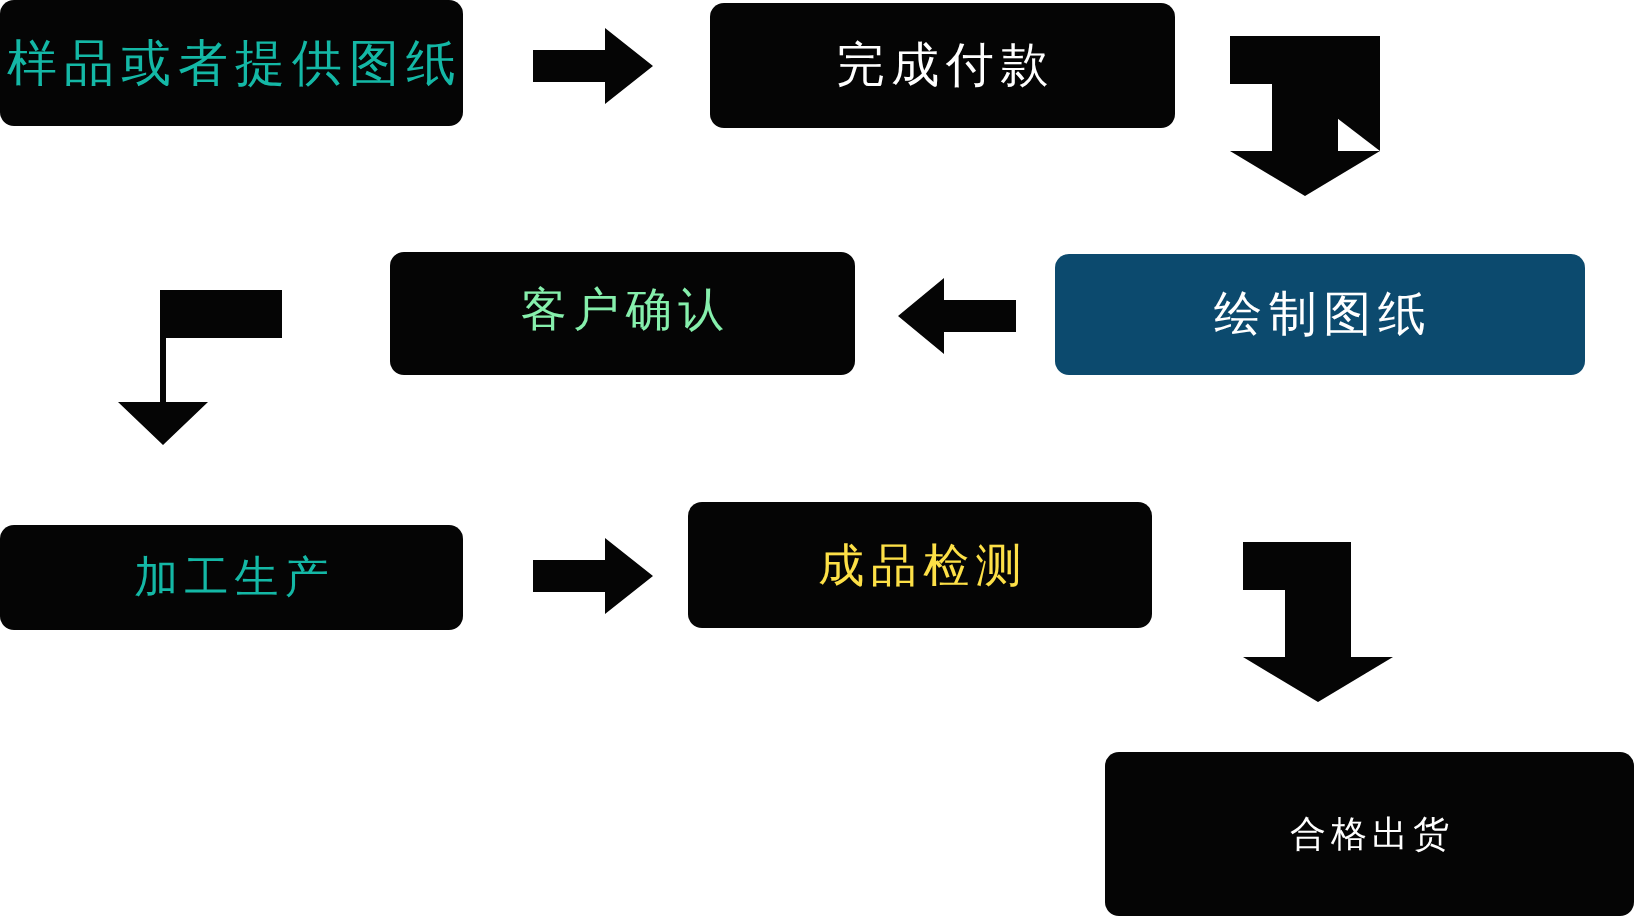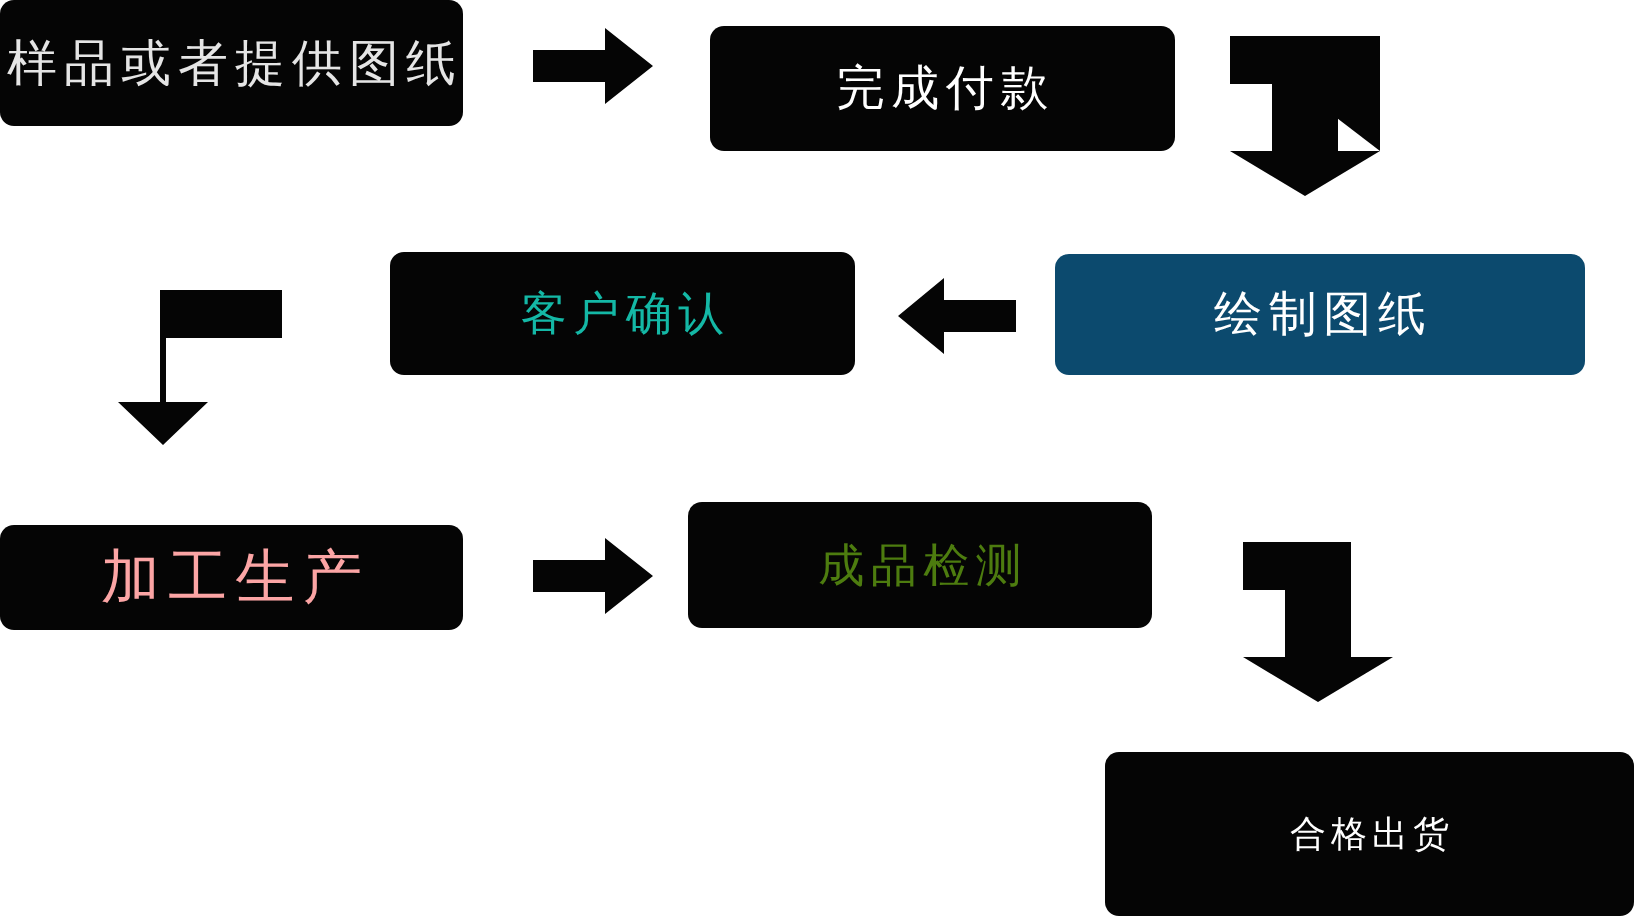--- a/index.html
+++ b/index.html
@@ -40,41 +40,41 @@
   .arrow svg {
     display: block;
     overflow: visible;
   }
 </style>
 </head>
 <body>
 
 <div id="stage" style="background: rgb(255, 255, 255);">
 
-  <div class="node" id="n0" style="left: 0px; top: 0px; width: 463px; height: 126px; background: rgb(5, 5, 5); color: #e5e5e5; font-size: 50px; text-align: center;">
+  <div class="node" id="n0" style="left: 0px; top: 0px; width: 463px; height: 126px; background: rgb(5, 5, 5); color: #14b8a6; font-size: 50px; text-align: center;">
     <span class="label">样品或者提供图纸</span>
   </div>
 
-  <div class="node" id="n1" style="left: 710px; top: 3px; width: 465px; height: 125px; background: rgb(5, 5, 5); color: rgb(255, 255, 255); font-size: 48px; margin-top: 23px;">
+  <div class="node" id="n1" style="left: 710px; top: 3px; width: 465px; height: 125px; background: rgb(5, 5, 5); color: rgb(255, 255, 255); font-size: 48px;">
     <span class="label">完成付款</span>
   </div>
 
   <div class="node" id="n2" style="left: 1055px; top: 254px; width: 530px; height: 121px; background: #0c4a6e; color: rgb(255, 255, 255); font-size: 48px;">
     <span class="label">绘制图纸</span>
   </div>
 
-  <div class="node" id="n3" style="left: 390px; top: 252px; width: 465px; height: 123px; background: rgb(5, 5, 5); color: #14b8a6; font-size: 46px;">
+  <div class="node" id="n3" style="left: 390px; top: 252px; width: 465px; height: 123px; background: rgb(5, 5, 5); color: #86efac; font-size: 46px; font-family: Liberation Mono, monospace;">
     <span class="label">客户确认</span>
   </div>
 
-  <div class="node" id="n4" style="left: 0px; top: 525px; width: 463px; height: 105px; background: rgb(5, 5, 5); color: #fca5a5; font-size: 59px;">
+  <div class="node" id="n4" style="left: 0px; top: 525px; width: 463px; height: 105px; background: rgb(5, 5, 5); color: #14b8a6; font-size: 44px;">
     <span class="label">加工生产</span>
   </div>
 
-  <div class="node" id="n5" style="left: 688px; top: 502px; width: 464px; height: 126px; background: rgb(5, 5, 5); color: #4d7c0f; font-size: 46px;">
+  <div class="node" id="n5" style="left: 688px; top: 502px; width: 464px; height: 126px; background: rgb(5, 5, 5); color: #fde047; font-size: 46px;">
     <span class="label">成品检测</span>
   </div>
 
   <div class="node" id="n6" style="left: 1105px; top: 752px; width: 529px; height: 164px; background: rgb(5, 5, 5); color: rgb(255, 255, 255); font-size: 36px;">
     <span class="label">合格出货</span>
   </div>
 
   <div class="arrow" id="c0" style="left: 533px; top: 28px; width: 120px; height: 76px;">
     <svg viewBox="0 0 120 76" width="120" height="76">
       <path d="M0,22 L72,22 L72,0 L120,38 L72,76 L72,54 L0,54 Z" fill="#050505"></path>

